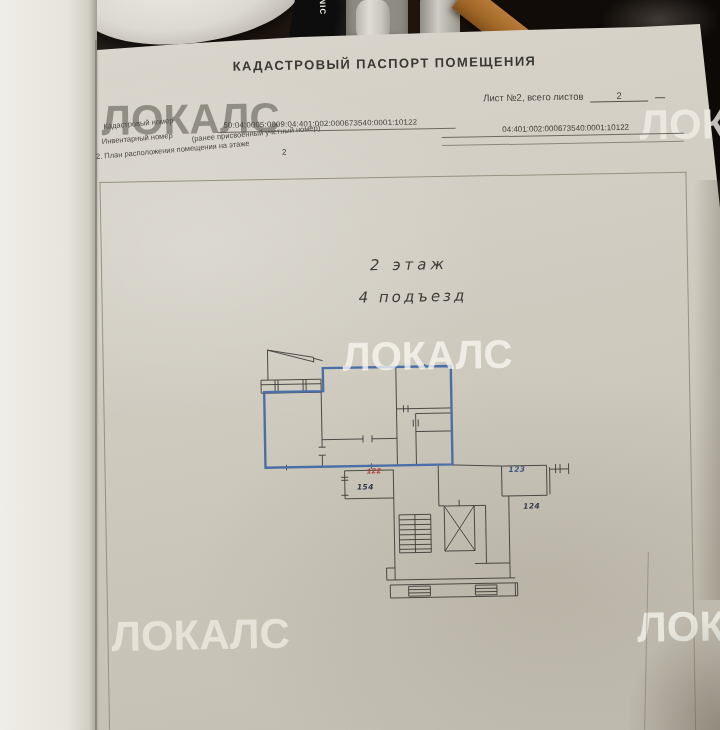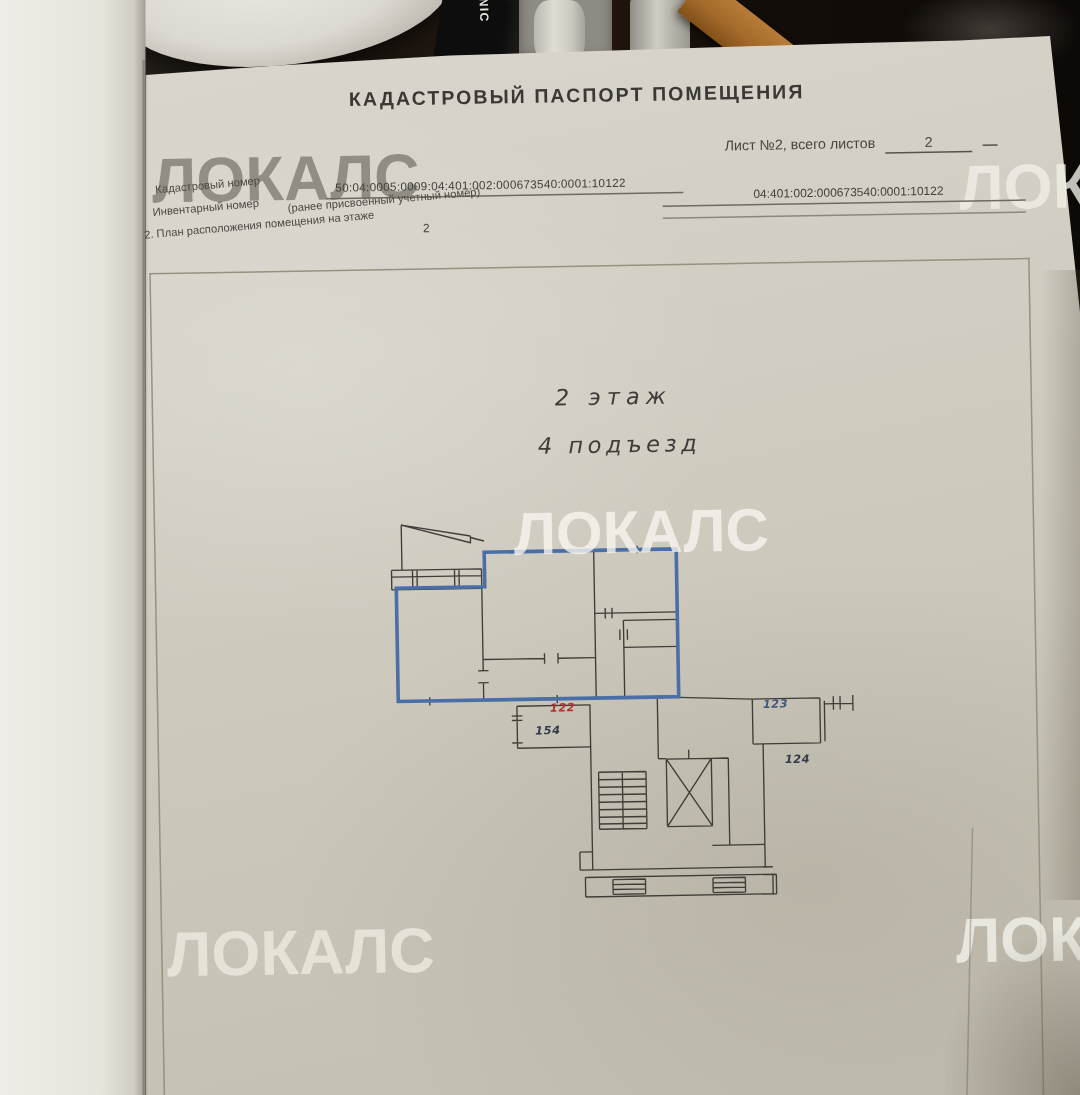--- a/index.html
+++ b/index.html
@@ -67,21 +67,21 @@
   
   .floor-label{position:absolute;left:372px;top:256px;font-size:15px;font-style:italic;
     letter-spacing:4px;color:#3e3c38;font-family:"DejaVu Sans",sans-serif;}
   .entrance-label{position:absolute;left:360px;top:288px;font-size:15px;font-style:italic;
     letter-spacing:3px;color:#3e3c38;font-family:"DejaVu Sans",sans-serif;}
   
   .plan{position:absolute;left:255px;top:335px;width:320px;height:270px;}
   .plan svg{position:absolute;left:0;top:0;}
   .room-no{position:absolute;font-size:7.5px;font-style:italic;letter-spacing:.4px;
     font-family:"DejaVu Sans",sans-serif;font-weight:bold;}
-  .rn-122{left:110px;top:132px;color:#b23130;}
+  .rn-122{left:110px;top:132px;color:#b23130;font-family:Liberation Mono, monospace;}
   .rn-121{left:100px;top:147px;color:#31384a;}
   .rn-123{left:252px;top:132px;color:#41567e;}
   .rn-124{left:266px;top:145px;color:#343a48;margin-top:24px;}
   
   .wm{position:absolute;font-weight:bold;font-size:42px;letter-spacing:0px;white-space:nowrap;
     font-family:"Liberation Sans",sans-serif;}
   .wm1{left:106px;top:92px;color:rgba(120,117,108,.75);}
   .wm2{left:644px;top:106px;color:rgba(240,238,230,.80);}
   .wm3{left:343px;top:334px;font-size:40px;color:rgba(248,246,240,.78);}
   .wm4{left:107px;top:608px;color:rgba(235,232,222,.85);}

